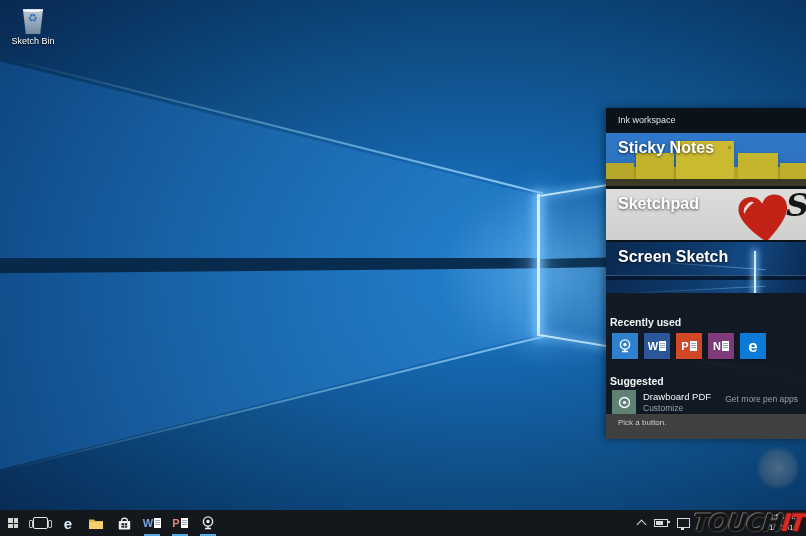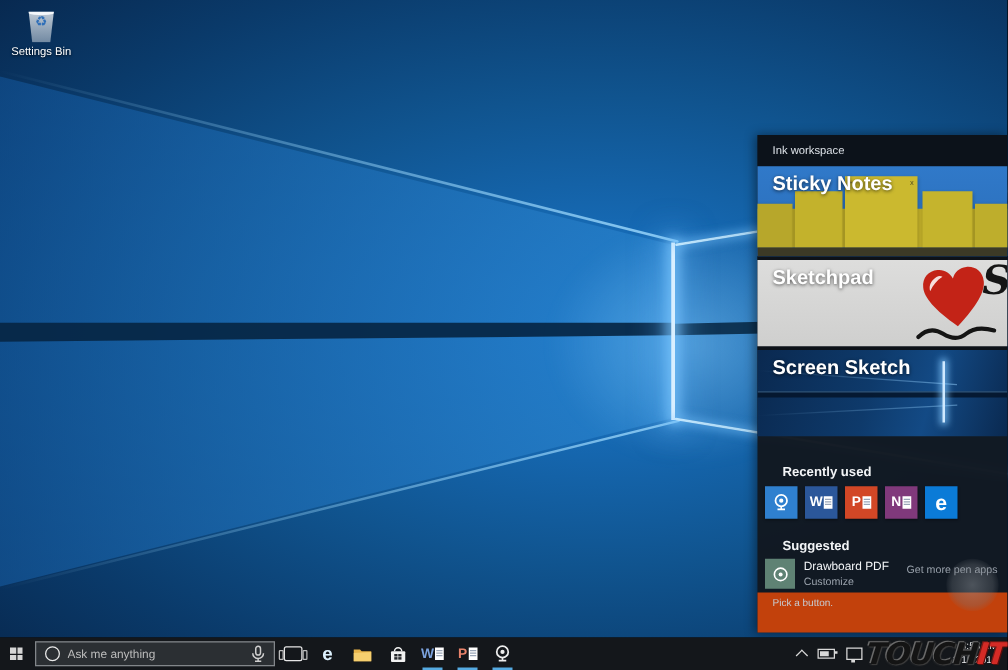--- a/index.html
+++ b/index.html
@@ -36,21 +36,21 @@
   
   .recycle{position:absolute;left:4px;top:6px;width:58px;text-align:center;z-index:2;}
   .bin{width:24px;height:28px;margin:0 auto;position:relative;
     background:linear-gradient(180deg, rgba(235,240,245,.85), rgba(170,185,200,.65));
     clip-path:polygon(8% 12%, 92% 12%, 80% 100%, 20% 100%);border-radius:2px;}
   .bin .rim{position:absolute;left:0;top:0;width:100%;height:6px;background:rgba(250,252,255,.9);border-radius:50%/60%;}
   .bin .sym{position:absolute;left:0;top:7px;width:100%;font-size:11px;color:#2f6fb8;line-height:1;}
   .recycle .lbl{margin-top:2px;font-size:9px;color:#fff;text-shadow:0 1px 2px rgba(0,0,0,.9);}
 
   
-  .panel{position:absolute;left:606px;top:108px;width:200px;height:398px;z-index:3;
+  .panel{position:absolute;left:606px;top:108px;width:200px;height:331px;z-index:3;
     background:rgba(18,24,32,.97);display:flex;flex-direction:column;color:#fff;
     box-shadow:-2px 0 8px rgba(0,0,0,.45);}
   .panel-header{height:25px;line-height:25px;padding-left:12px;font-size:9px;color:#dde2e8;
     background:rgba(10,14,20,.6);}
   .sec{position:relative;overflow:hidden;cursor:pointer;}
   .sec-title{position:absolute;left:12px;top:6px;font-size:16px;font-weight:600;color:#fff;
     text-shadow:0 1px 3px rgba(0,0,0,.65);z-index:4;}
   .gap{height:3px;background:#0d1218;}
 
   
@@ -76,39 +76,39 @@
   .screensk{height:69px;background:linear-gradient(105deg,#0a2950 0%,#0e3a6b 45%,#134a85 68%,#0a2950 100%);}
   .ss-hline{position:absolute;left:0;right:0;top:33px;height:4px;background:rgba(4,22,44,.9);
     border-top:1px solid rgba(130,195,255,.35);}
   .ss-vline{position:absolute;left:148px;top:9px;width:2px;height:49px;background:#cfe9ff;
     box-shadow:0 0 6px 2px rgba(130,200,255,.8);}
   .ss-diag1{position:absolute;left:0;top:16px;width:160px;height:1px;transform-origin:0 0;transform:rotate(4deg);
     background:linear-gradient(90deg,rgba(140,205,255,0),rgba(150,210,255,.5));}
   .ss-diag2{position:absolute;left:0;top:52px;width:160px;height:1px;transform-origin:0 0;transform:rotate(-3deg);
     background:linear-gradient(90deg,rgba(140,205,255,0),rgba(150,210,255,.45));}
 
-  .panel-label{margin:23px 0 0 20px;font-size:10.5px;font-weight:600;color:#f2f4f6;}
+  .panel-label{margin:23px 0 0 4px;font-size:10.5px;font-weight:600;color:#f2f4f6;}
   .panel-label.suggested-l{margin-top:16px;}
   .tiles{display:flex;gap:6px;margin:5px 0 0 6px;}
   .tile{width:26px;height:26px;display:flex;align-items:center;justify-content:center;cursor:pointer;
     color:#fff;box-shadow:0 1px 2px rgba(0,0,0,.4);}
   .tile .big-e{font-size:17px;font-weight:bold;line-height:1;}
   .glyph-combo{display:flex;align-items:center;gap:1px;}
   .glyph-combo .ltr{font-size:11px;font-weight:bold;line-height:1;}
   .page{width:7px;height:10px;background:#fff;display:flex;flex-direction:column;gap:1px;padding:2px 1px 0 1px;box-sizing:border-box;}
   .page i{display:block;height:1px;background:#9aa6b8;}
 
   .sugg-row{display:flex;align-items:center;margin:3px 0 0 6px;position:relative;height:26px;cursor:pointer;}
   .sugg-icon{width:24px;height:24px;background:#5f8274;display:flex;align-items:center;justify-content:center;}
   .sugg-text{margin-left:7px;display:flex;flex-direction:column;gap:1px;justify-content:space-between;}
   .sugg-title{font-size:9.5px;color:#f4f6f8;}
   .sugg-sub{font-size:8.5px;color:#9aa2ac;}
   .get-more{position:absolute;right:8px;top:4px;font-size:8.5px;color:#98a0aa;cursor:pointer;}
 
-  .panel-footer{margin-top:auto;background:#c2410c;padding:4px 0 0 12px;height:28px;box-sizing:content-box;}
+  .panel-footer{margin-top:auto;background:#404040;padding:4px 0 0 12px;height:28px;box-sizing:content-box;}
   .pf-line{font-size:8px;color:#c7ccd2;line-height:1.35;}
 
   .touch-blob{position:absolute;left:757px;top:447px;width:42px;height:42px;border-radius:50%;z-index:6;
     background:radial-gradient(circle, rgba(150,155,160,.45) 0%, rgba(120,125,130,.3) 55%, rgba(100,105,110,0) 75%);}
 
   
   .taskbar{position:absolute;left:0;bottom:0;width:806px;height:26px;background:#14171b;z-index:8;
     display:flex;align-items:center;}
   .tb-btn{height:26px;display:flex;align-items:center;justify-content:center;cursor:pointer;position:relative;}
   .start{width:26px;}
@@ -160,21 +160,21 @@
     <div class="win-vline"></div>
     <div class="edge-line win-tr"></div>
     <div class="edge-line win-br"></div>
   </div>
 
   <div class="recycle">
     <div class="bin">
       <div class="rim"></div>
       <div class="sym">♻</div>
     </div>
-    <div class="lbl">Settings Bin</div>
+    <div class="lbl">Sketch Bin</div>
   </div>
 
   <div class="panel">
     <div class="panel-header">Ink workspace</div>
 
     <div class="sec sticky">
       <div class="note-band"></div>
       <div class="note n1"></div>
       <div class="note n2"></div>
       <div class="note n3">
@@ -278,28 +278,20 @@
   <div class="taskbar">
     <div class="tb-btn start">
       <span class="winlogo">
           <i></i>
           <i></i>
           <i></i>
           <i></i>
         </span>
     </div>
 
-    <div class="searchbox">
-      <span class="cortana-ring"></span>
-      <input type="text" placeholder="Ask me anything" style="">
-      <svg class="mic" width="13" height="14" viewBox="0 0 13 14">
-        <rect x="4.6" y="1" width="3.8" height="7" rx="1.9" fill="none" stroke="#cfcfcf" stroke-width="1.2"></rect>
-        <path d="M2.2 6.5 a4.3 4.3 0 0 0 8.6 0 M6.5 10.8 L6.5 13 M4 13 L9 13" fill="none" stroke="#cfcfcf" stroke-width="1.2"></path>
-      </svg>
-    </div>
 
     <div class="tb-btn taskview">
       <span class="tv-shape"></span>
     </div>
 
     <div class="tb-btn appbtn">
       <span class="edge-e">e</span>
     </div>
 
     <div class="tb-btn appbtn">

